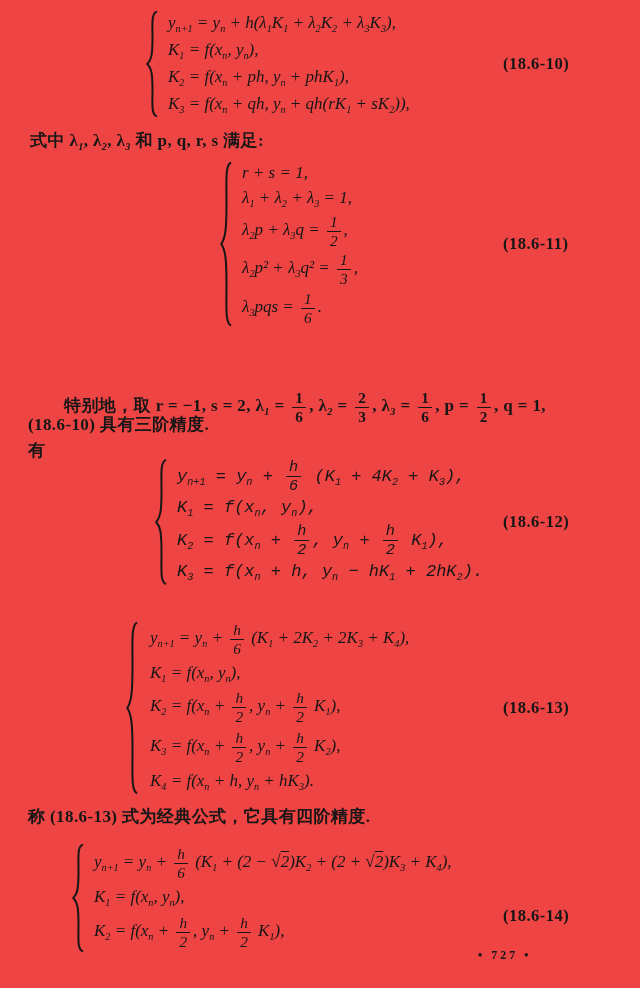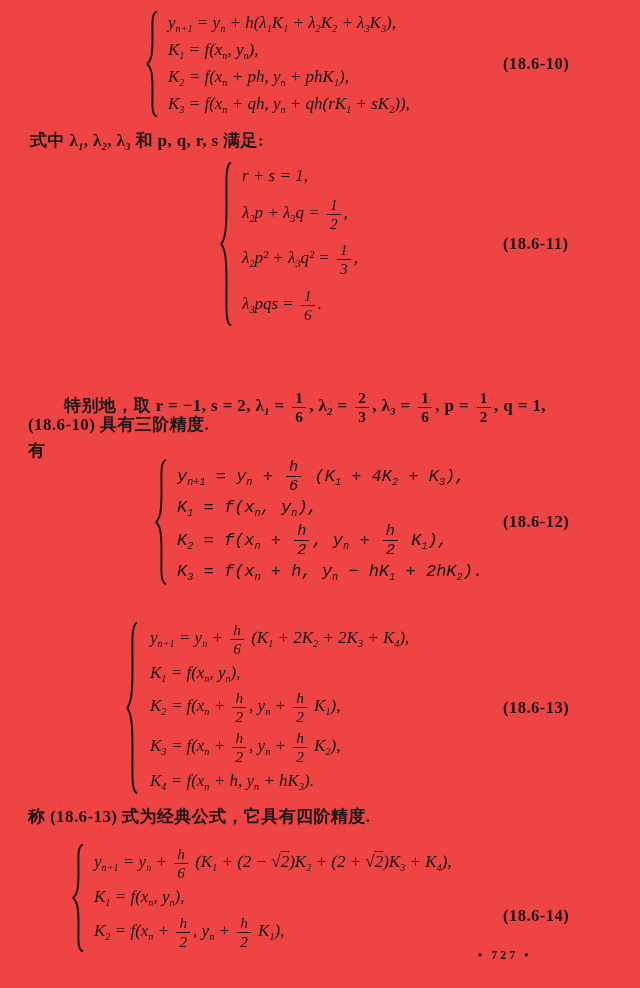--- a/index.html
+++ b/index.html
@@ -104,20 +104,21 @@
 
   <div class="eqrow eq11">
     <div class="eqgroup">
       <div class="bracewrap">
         <svg viewBox="0 0 20 200" preserveAspectRatio="none" aria-hidden="true">
           <path d="M17 3 C8 6 10 24 10 52 C10 84 8 93 2 100 C8 107 10 116 10 148 C10 176 8 194 17 197" fill="none" stroke="#161616" stroke-width="2" vector-effect="non-scaling-stroke"></path>
         </svg>
       </div>
       <div class="eqlines">
           <div class="eqline">r + s = 1,</div>
+          <div class="eqline">λ<sub>1</sub> + λ<sub>2</sub> + λ<sub>3</sub> = 1,</div>
           <div class="eqline">λ<sub>2</sub>p + λ<sub>3</sub>q = <span class="frac">
               <span class="num">1</span>
               <span class="den">2</span>
             </span>,</div>
           <div class="eqline">λ<sub>2</sub>p² + λ<sub>3</sub>q² = <span class="frac">
               <span class="num">1</span>
               <span class="den">3</span>
             </span>,</div>
           <div class="eqline">λ<sub>3</sub>pqs = <span class="frac">
               <span class="num">1</span>

